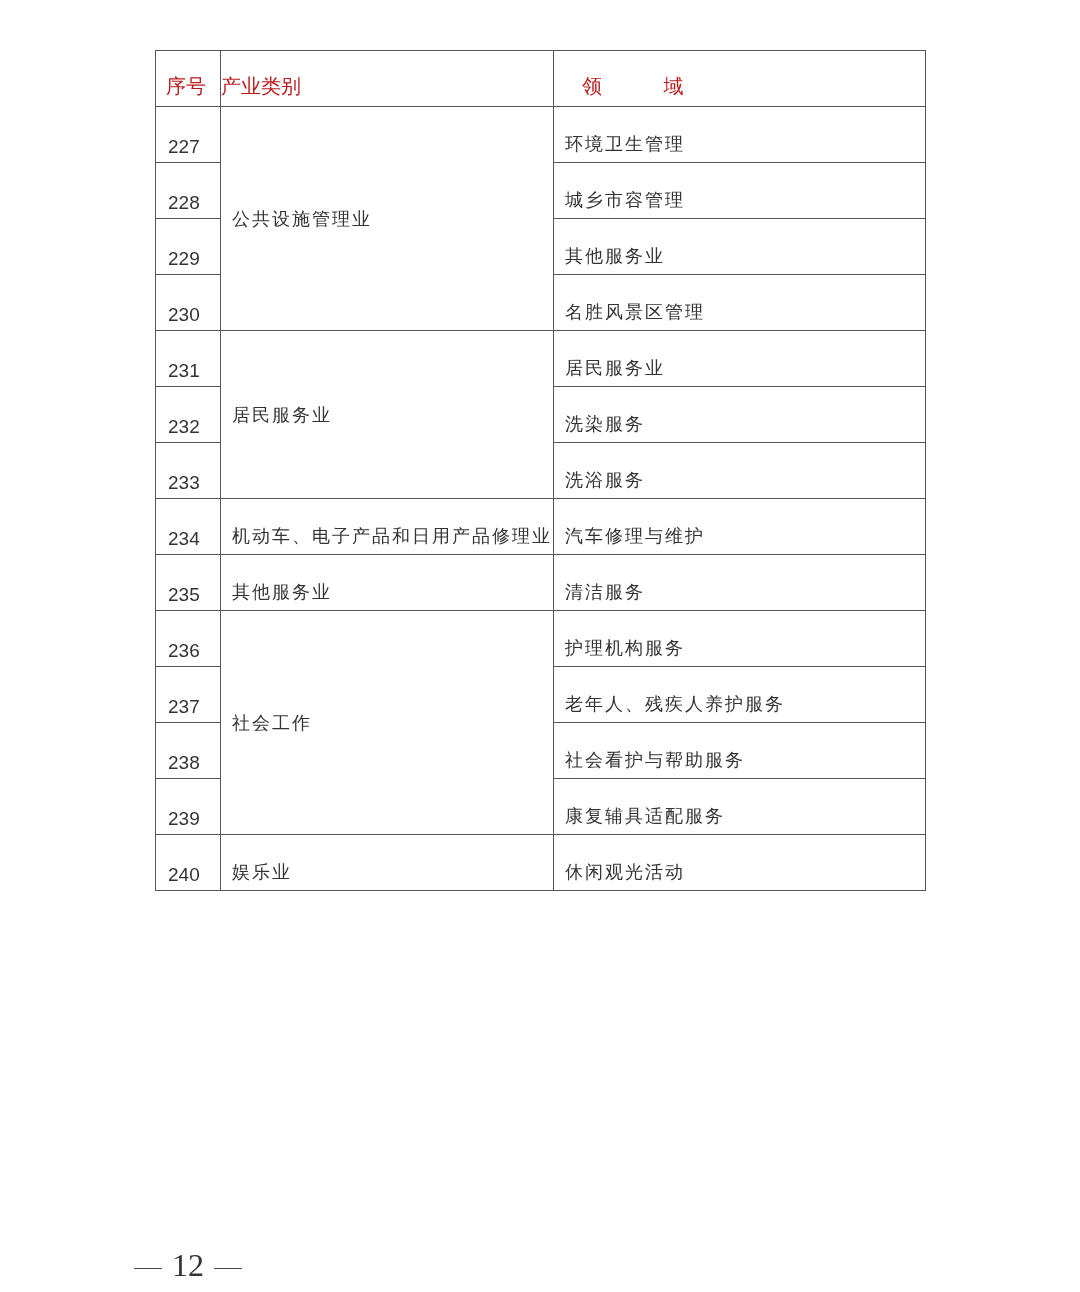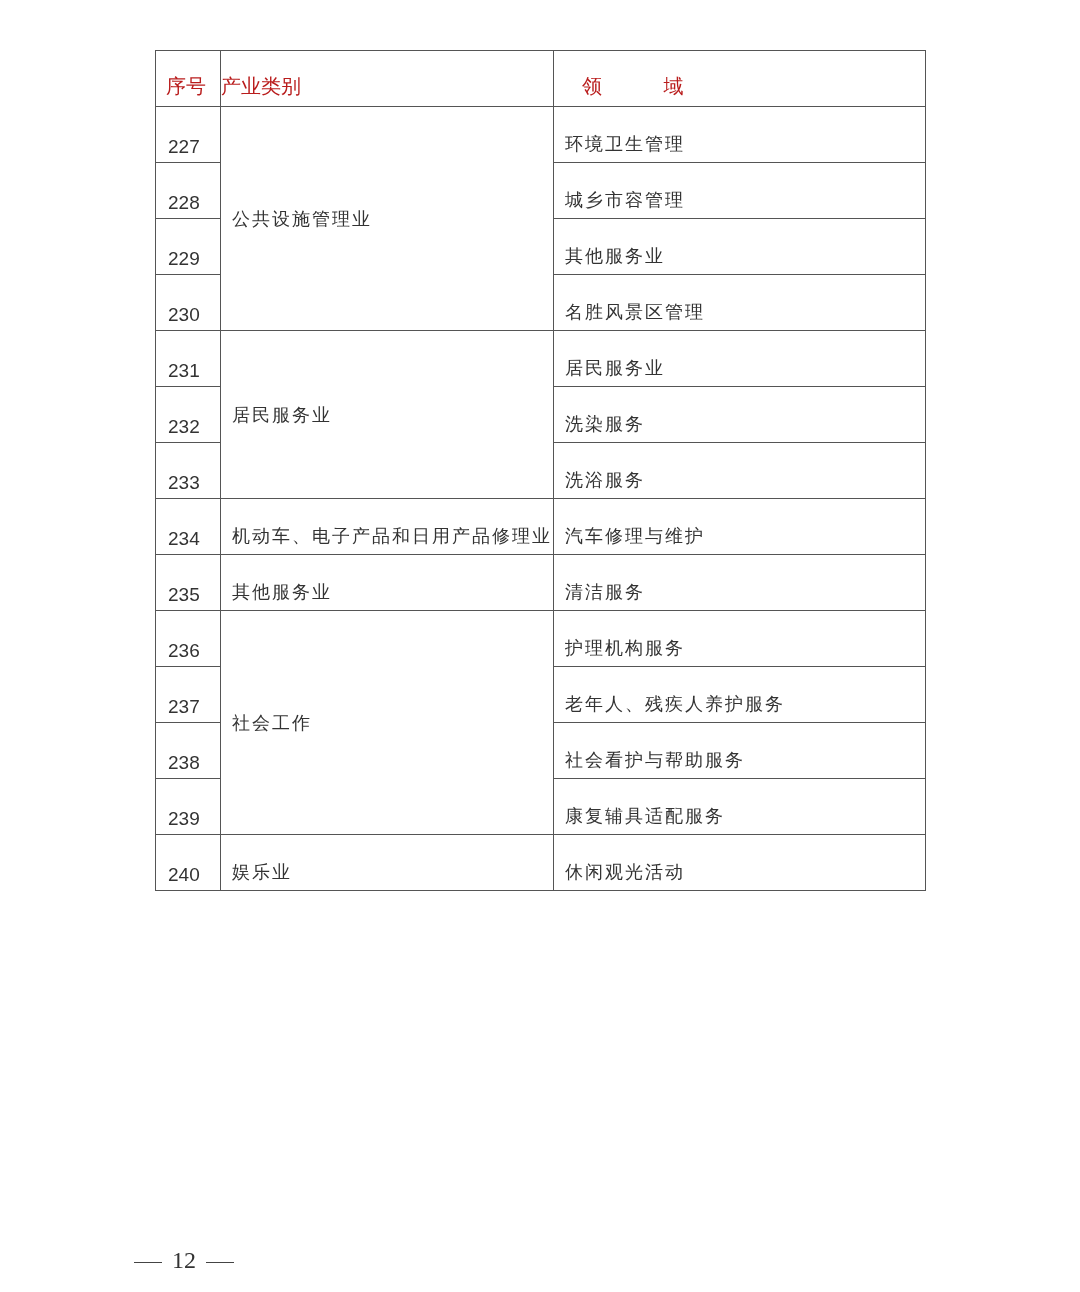--- a/index.html
+++ b/index.html
@@ -13,21 +13,21 @@
        font-family: Liberation Sans, sans-serif; vertical-align: bottom; padding-bottom: 6px !important; }
   th.seq { text-align: left; padding-left: 10px !important; }
   th.cat, th.field { text-align: left; }
   th.field { letter-spacing: 28px; text-indent: 28px; }
   td { height: 49px; font-size: 18px; vertical-align: bottom; }
   td.num { font-family: Liberation Sans, sans-serif; font-size: 19px; padding-left: 12px !important; padding-bottom: 4px !important; }
   td.cat { padding-left: 11px !important; letter-spacing: 2px; vertical-align: middle; }
   td.cat.single { vertical-align: bottom; padding-bottom: 6px !important; }
   td.field { padding-left: 11px !important; padding-bottom: 6px !important; letter-spacing: 2px; }
   .footer { position: absolute; left: 134px; top: 1247px; font-family: "Liberation Serif", serif;
-            font-size: 24px; color: #333; }
+            font-size: 32px; color: #333; }
   .footer .dash { display: inline-block; width: 28px; height: 1.5px; background: #444; vertical-align: middle; }
   .footer .pg { margin: 0 10px; }
 </style>
 </head>
 <body>
 
 <table class="grid">
   <colgroup>
       <col class="c1">
       <col class="c2">

